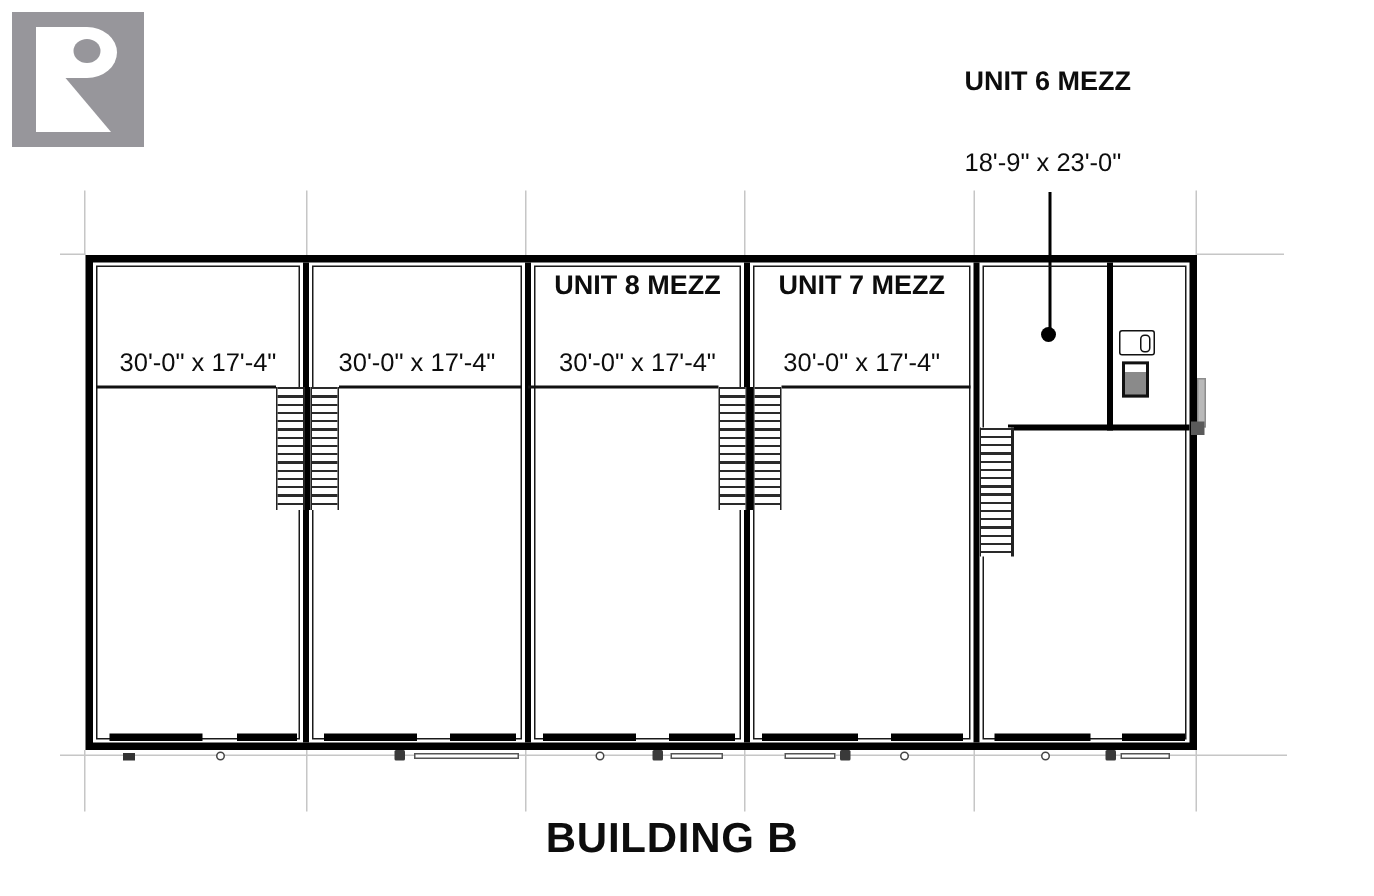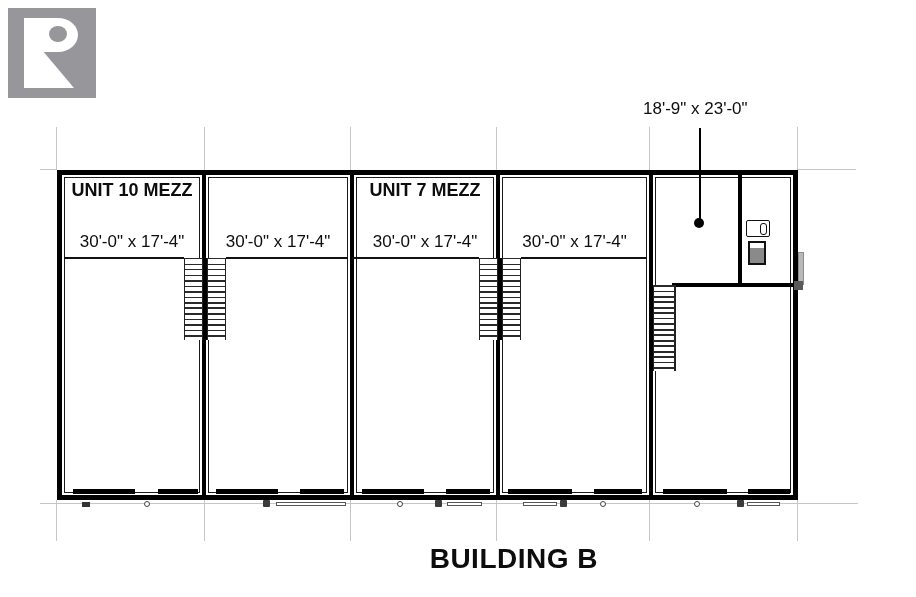--- a/index.html
+++ b/index.html
@@ -62,21 +62,21 @@
   .sym-circle{position:absolute;top:501px;width:6px;height:6px;border:1.5px solid #444;
               border-radius:50%;box-sizing:border-box;background:#fff;}
   .sym-stem{position:absolute;top:500px;width:7px;height:7px;background:#3a3a3a;border-radius:1px;}
   .sym-line{position:absolute;top:502px;height:4px;border:1px solid #555;box-sizing:border-box;background:#fff;}
 
   
   #right-door{position:absolute;left:798px;top:252px;width:6px;height:33px;background:#b9b9b9;border:1px solid #8d8d8d;box-sizing:border-box;}
   #right-door-knob{position:absolute;left:794px;top:281px;width:9px;height:9px;background:#5a5a5a;}
 
   
-  #building-title{position:absolute;left:298px;top:543px;width:300px;text-align:right;
+  #building-title{position:absolute;left:298px;top:543px;width:300px;text-align:center;
                   font-size:28px;font-weight:bold;letter-spacing:0.5px;}
 </style>
 </head>
 <body>
 
 <div id="canvas">
 
   <div id="logo-box">
     <svg width="88" height="90" viewBox="0 0 88 90">
       <rect x="16" y="10" width="18" height="70" fill="#ffffff"></rect>
@@ -95,42 +95,43 @@
   <div class="grid gv-b" style="left:56px"></div>
   <div class="grid gv-b" style="left:204px"></div>
   <div class="grid gv-b" style="left:350px"></div>
   <div class="grid gv-b" style="left:496px"></div>
   <div class="grid gv-b" style="left:649px"></div>
   <div class="grid gv-b" style="left:797px"></div>
   <div class="grid" style="left:40px;top:503px;width:818px;height:1px"></div>
   <div class="grid" style="left:40px;top:169px;width:17px;height:1px"></div>
   <div class="grid" style="left:798px;top:169px;width:58px;height:1px"></div>
 
+  <div id="callout-title">UNIT 6 MEZZ</div>
   <div id="callout-dim">18'-9" x 23'-0"</div>
   <div id="leader-line"></div>
   <div id="unit6-dot"></div>
 
   <div id="building">
 
     <div class="cell" style="left:0;width:140px">
       <div class="inner"></div>
-      <div class="unit-label">UNIT 10 MEZZ</div>
       <div class="unit-dim">30'-0" x 17'-4"</div>
     </div>
     <div class="cell" style="left:144px;width:144px">
       <div class="inner"></div>
       <div class="unit-dim">30'-0" x 17'-4"</div>
     </div>
     <div class="cell" style="left:292px;width:142px">
       <div class="inner"></div>
-      <div class="unit-label">UNIT 7 MEZZ</div>
+      <div class="unit-label">UNIT 8 MEZZ</div>
       <div class="unit-dim">30'-0" x 17'-4"</div>
     </div>
     <div class="cell" style="left:438px;width:149px">
       <div class="inner"></div>
+      <div class="unit-label">UNIT 7 MEZZ</div>
       <div class="unit-dim">30'-0" x 17'-4"</div>
     </div>
     <div class="cell" style="left:591px;width:140px">
       <div class="inner"></div>
     </div>
 
     <div class="pwall" style="left:140px"></div>
     <div class="pwall" style="left:288px"></div>
     <div class="pwall" style="left:434px"></div>
     <div class="pwall" style="left:587px"></div>

